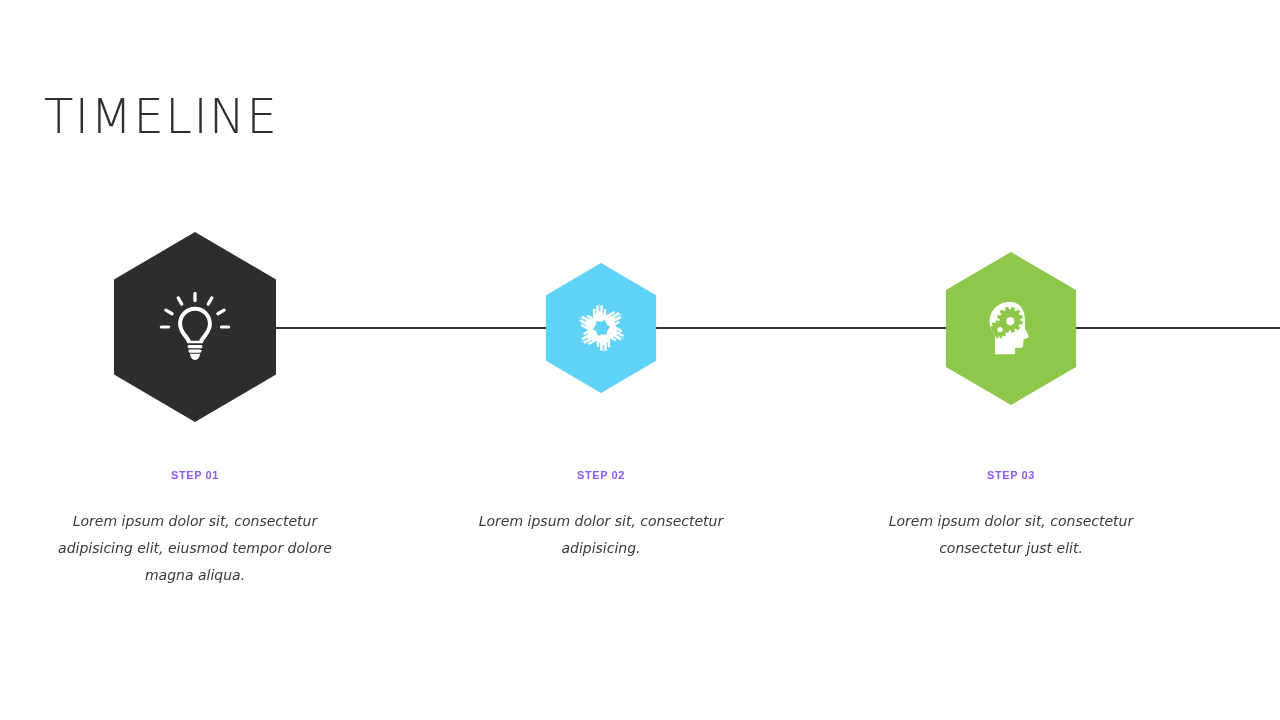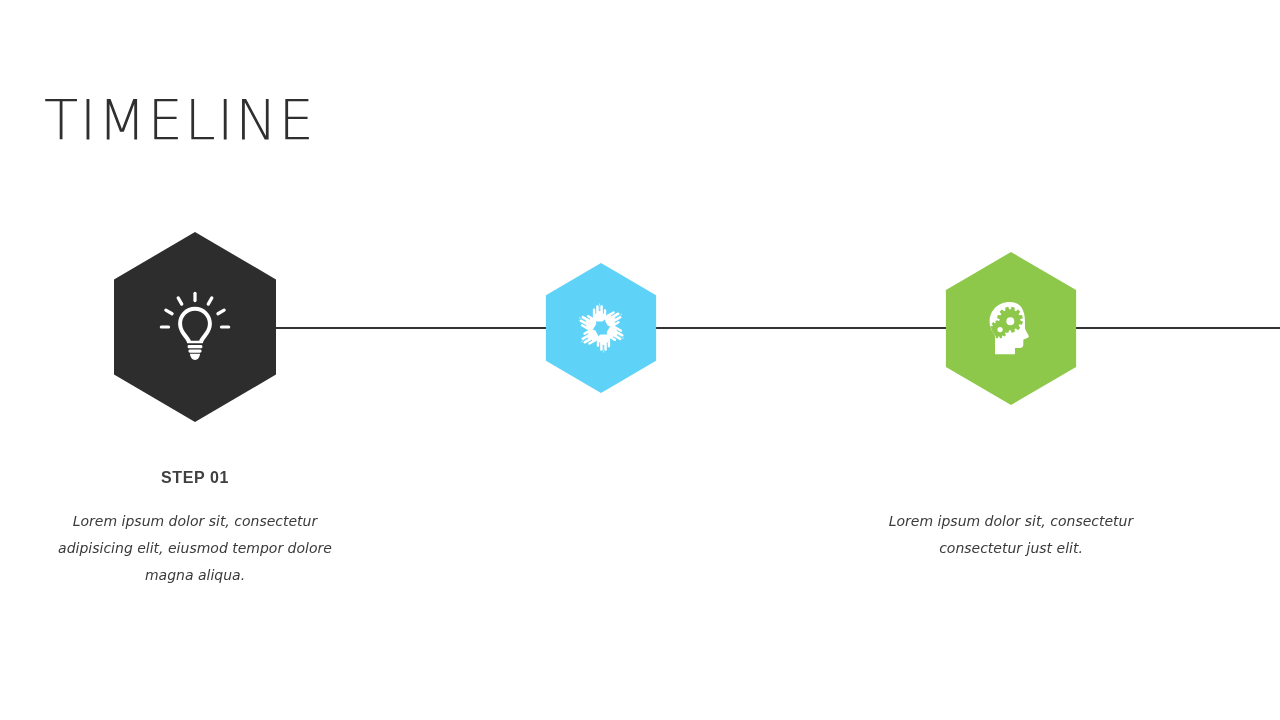--- a/index.html
+++ b/index.html
@@ -21,21 +21,21 @@
     background: #ffffff;
   }
 
   
   #title {
     position: absolute;
     left: 44px;
     top: 92px;
     font-family: "DejaVu Sans", sans-serif;
     font-weight: 300;
-    font-size: 56px;
+    font-size: 48px;
     letter-spacing: 1.5px;
     color: #2f2f2f;
     line-height: 1;
     white-space: nowrap;
   }
 
   
   .connector {
     position: absolute;
     height: 2px;
@@ -89,23 +89,23 @@
   #hex-wrap-3 .hex-icon { width: 62px; height: 62px; }
 
   
   .step-label {
     position: absolute;
     left: 0;
     width: 300px;
     text-align: center;
     font-family: "Liberation Sans", sans-serif;
     font-weight: bold;
-    font-size: 16px;
+    font-size: 11px;
     letter-spacing: 0.6px;
-    color: #404040;
+    color: #8b5cf6;
     top: 469px;
   }
   .step-body {
     position: absolute;
     left: 12px;
     width: 276px;
     text-align: center;
     font-family: "DejaVu Sans", sans-serif;
     font-style: italic;
     font-size: 14px;
@@ -167,20 +167,22 @@
             <use href="#hand-u" transform="rotate(60 32 32)"></use>
             <use href="#hand-u" transform="rotate(120 32 32)"></use>
             <use href="#hand-u" transform="rotate(180 32 32)"></use>
             <use href="#hand-u" transform="rotate(240 32 32)"></use>
             <use href="#hand-u" transform="rotate(300 32 32)"></use>
           </g>
         </svg>
       </div>
     </div>
 
+    <div class="step-label">STEP 02</div>
+    <div class="step-body">Lorem ipsum dolor sit, consectetur adipisicing.</div>
   </div>
 
   <div class="step" id="step-3">
 
     <div class="hex-wrap" id="hex-wrap-3">
       <div class="hex" style="background: rgb(141, 200, 74);">
         <svg class="hex-icon" viewBox="0 0 64 64">
           <defs>
             <mask id="headmask">
               <rect x="0" y="0" width="64" height="64" fill="#000"></rect>
@@ -197,16 +199,17 @@
 
             <path d="M18.4 24.8l1.1 0.1 0.6-1.9 2.3 0.6-0.2 2 1 0.5 1.5-1.2 1.7 1.7-1.2 1.5 0.5 1 2-0.2 0.6 2.3-1.9 0.6 0 1.1 1.9 0.6-0.6 2.3-2-0.2-0.5 1 1.2 1.5-1.7 1.7-1.5-1.2-1 0.5 0.2 2-2.3 0.6-0.6-1.9-1.1 0-0.6 1.9-2.3-0.6 0.2-2-1-0.5-1.5 1.2-1.7-1.7 1.2-1.5-0.5-1-2 0.2-0.6-2.3 1.9-0.6 0-1.1-1.9-0.6 0.6-2.3 2 0.2 0.5-1-1.2-1.5 1.7-1.7 1.5 1.2 1-0.5-0.2-2 2.3-0.6z"></path>
           </g>
 
           <circle cx="30.8" cy="24" r="4.1" fill="#ffffff"></circle>
           <circle cx="20.2" cy="32.6" r="2.7" fill="#ffffff"></circle>
         </svg>
       </div>
     </div>
 
+    <div class="step-label">STEP 03</div>
     <div class="step-body">Lorem ipsum dolor sit, consectetur consectetur just elit.</div>
   </div>
 
 </div>
 
 </body></html>

